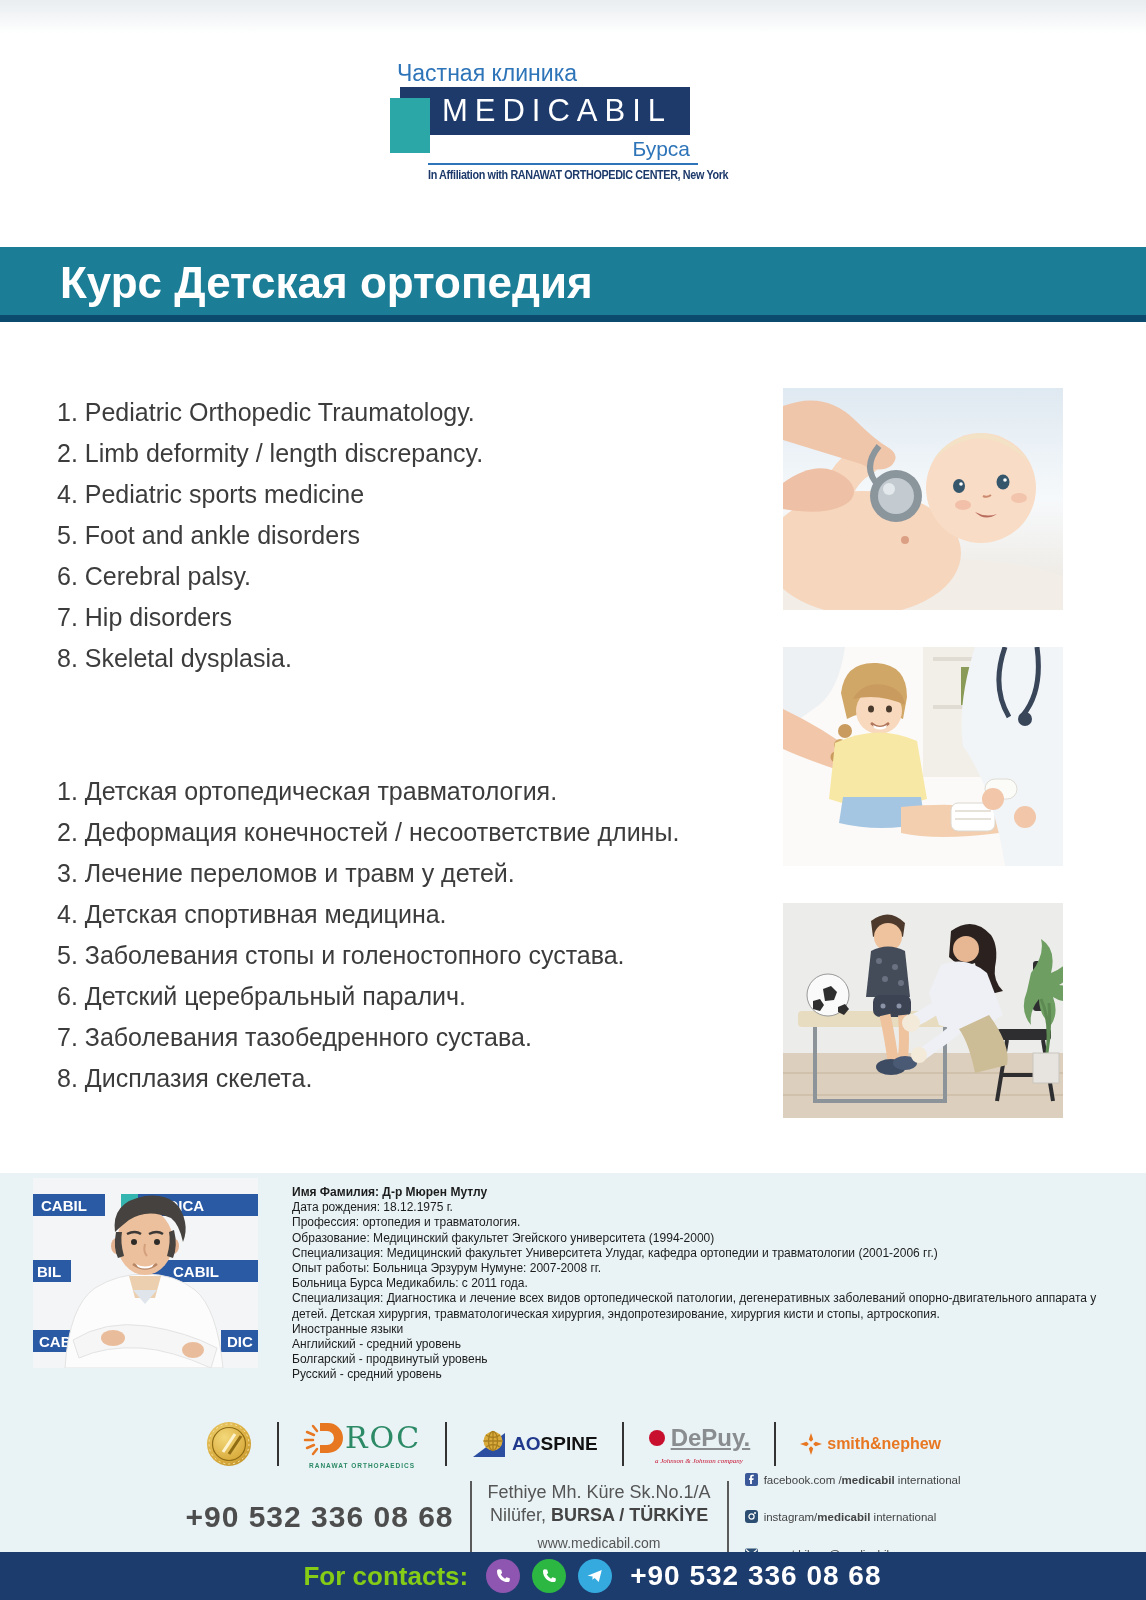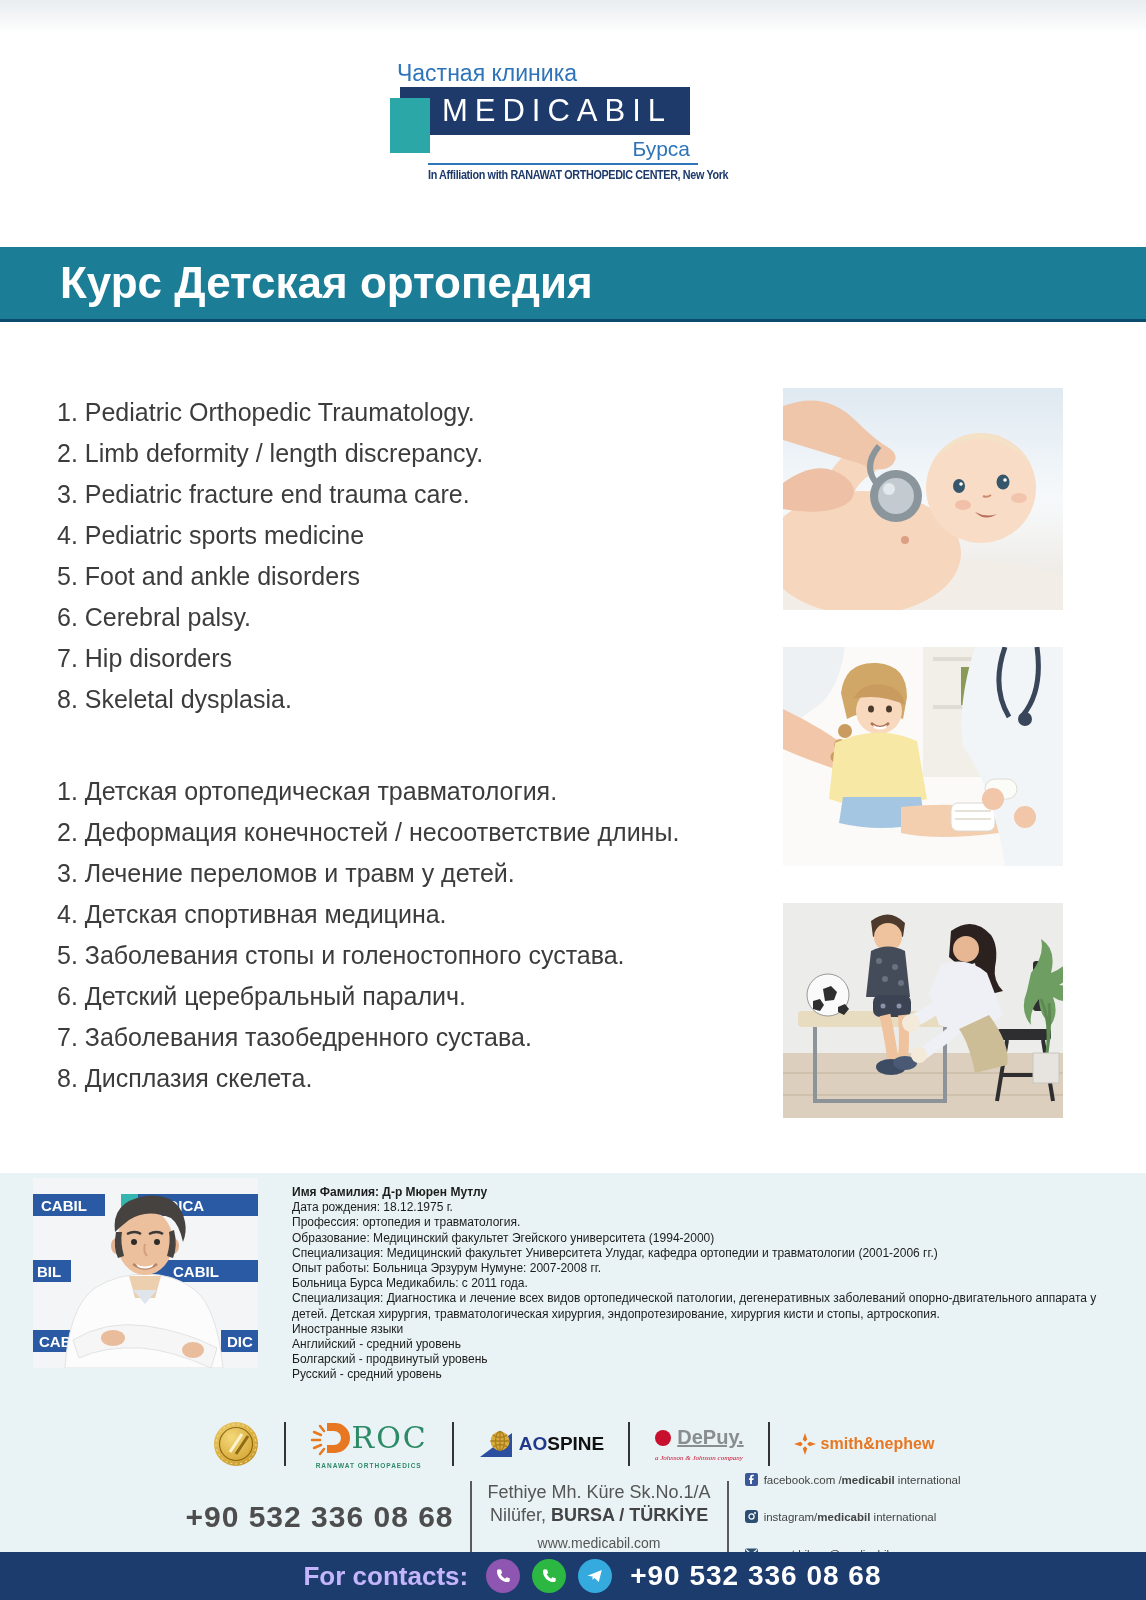--- a/index.html
+++ b/index.html
@@ -14,21 +14,21 @@
             display:flex;align-items:center;justify-content:center;padding-left:24px;box-sizing:border-box;}
   .logo-brand{color:#ffffff;font-size:31px;letter-spacing:7px;font-weight:400;}
   .logo-teal{position:absolute;left:5px;top:43px;width:40px;height:55px;background:#2aa7a6;}
   .logo-city{position:absolute;right:15px;top:82px;font-size:21px;color:#2e74b8;}
   .logo-divider{position:absolute;left:43px;top:108px;width:270px;height:2px;background:#2e74b8;}
   .logo-affil{position:absolute;left:28px;top:113px;width:300px;text-align:center;
               font-size:12px;font-weight:bold;color:#1d3a6b;letter-spacing:-0.4px;
               transform:scaleX(0.9);transform-origin:center;white-space:nowrap;}
   
   .banner{position:absolute;left:0;top:247px;width:100%;height:75px;background:#1b7e96;
-          border-bottom:3px solid #0c4a6e;box-sizing:border-box;}
+          border-bottom:7px solid #0c4a6e;box-sizing:border-box;}
   .banner h1{margin:0;padding-left:60px;line-height:72px;font-size:44px;font-weight:bold;color:#ffffff;}
   
   .course-list{position:absolute;left:57px;width:710px;color:#3c3c3c;font-size:25px;}
   .course-list div{line-height:41px;white-space:nowrap;}
   #list-en{top:392px;}
   #list-ru{top:771px;}
   
   .photo{position:absolute;left:783px;width:280px;overflow:hidden;background:#eef2f5;}
   .photo svg{display:block;}
   #photo-baby{top:388px;height:222px;}
@@ -45,40 +45,40 @@
   .psep{width:2px;height:44px;background:#333333;}
   .partner{display:flex;align-items:center;gap:5px;}
   .roc-stack{display:flex;flex-direction:column;align-items:center;}
   .roc-row{display:flex;align-items:center;}
   .roc-name{font-family:"DejaVu Serif","Liberation Serif",serif;font-size:30px;color:#2d8a66;letter-spacing:2px;}
   .roc-sub{font-size:6.5px;color:#2d8a66;letter-spacing:1px;font-weight:bold;margin-top:1px;}
   .ao-text{font-size:19px;font-weight:bold;}
   .ao-blue{color:#20398c;} .ao-black{color:#111111;}
   .depuy-stack{display:flex;flex-direction:column;align-items:center;}
   .depuy-row{display:flex;align-items:center;gap:5px;}
-  .depuy-name{font-size:20px;color:#8a8d8f;font-weight:bold;text-decoration:underline;}
+  .depuy-name{font-size:24px;color:#8a8d8f;font-weight:bold;text-decoration:underline;}
   .depuy-sub{font-size:7px;color:#c8102e;font-style:italic;font-family:"Liberation Serif",serif;}
   .sn-name{font-size:16px;font-weight:bold;color:#e87722;}
   
   .contacts{position:absolute;left:0;top:300px;width:100%;display:flex;align-items:center;
             justify-content:center;gap:16px;}
   .c-phone{font-size:30px;font-weight:bold;color:#4d4d4d;letter-spacing:1px;}
   .vline{width:2px;height:72px;background:#5a5a5a;}
   .addr{text-align:center;color:#555555;}
   .addr .l1{font-size:18px;}
   .addr .l2{font-size:18px;margin-top:2px;}
   .addr .l2 b{color:#444444;}
   .addr .web{font-size:14px;margin-top:9px;}
   .socials{display:flex;flex-direction:column;gap:24px;font-size:11.5px;color:#444444;}
   .socials .row{display:flex;align-items:center;gap:6px;}
   .socials b{font-weight:bold;}
   
   .footer{position:absolute;left:0;top:1552px;width:100%;height:48px;background:#1d3c6e;
           display:flex;align-items:center;justify-content:center;gap:12px;}
-  .f-label{font-size:26px;font-weight:bold;color:#c4b5fd;margin-right:6px;margin-left:39px;}
+  .f-label{font-size:26px;font-weight:bold;color:#84cc16;margin-right:6px;margin-left:39px;}
   .f-icon{width:34px;height:34px;border-radius:50%;display:flex;align-items:center;justify-content:center;}
   .f-viber{background:#8e56b0;} .f-wa{background:#2cb742;} .f-tg{background:#34aadf;}
   .f-phone{font-size:28px;font-weight:bold;color:#ffffff;letter-spacing:1px;margin-left:6px;}
   .wall-text{font-weight:bold;fill:#ffffff;font-family:"Liberation Sans",sans-serif;}
 </style>
 </head>
 <body>
 
 <div id="page">
 
@@ -95,21 +95,20 @@
     <div class="logo-affil">In Affiliation with RANAWAT ORTHOPEDIC CENTER, New York</div>
   </div>
 
   <div class="banner">
     <h1>Курс Детская ортопедия</h1>
   </div>
 
   <div class="course-list" id="list-en">
     <div>1. Pediatric Orthopedic Traumatology.</div>
     <div>2. Limb deformity / length discrepancy.</div>
-    <div>3. Pediatric fracture end trauma care.</div>
     <div>4. Pediatric sports medicine</div>
     <div>5. Foot and ankle disorders</div>
     <div>6. Cerebral palsy.</div>
     <div>7. Hip disorders</div>
     <div>8. Skeletal dysplasia.</div>
   </div>
 
   <div class="course-list" id="list-ru">
     <div>1. Детская ортопедическая травматология.</div>
     <div>2. Деформация конечностей / несоответствие длины.</div>

